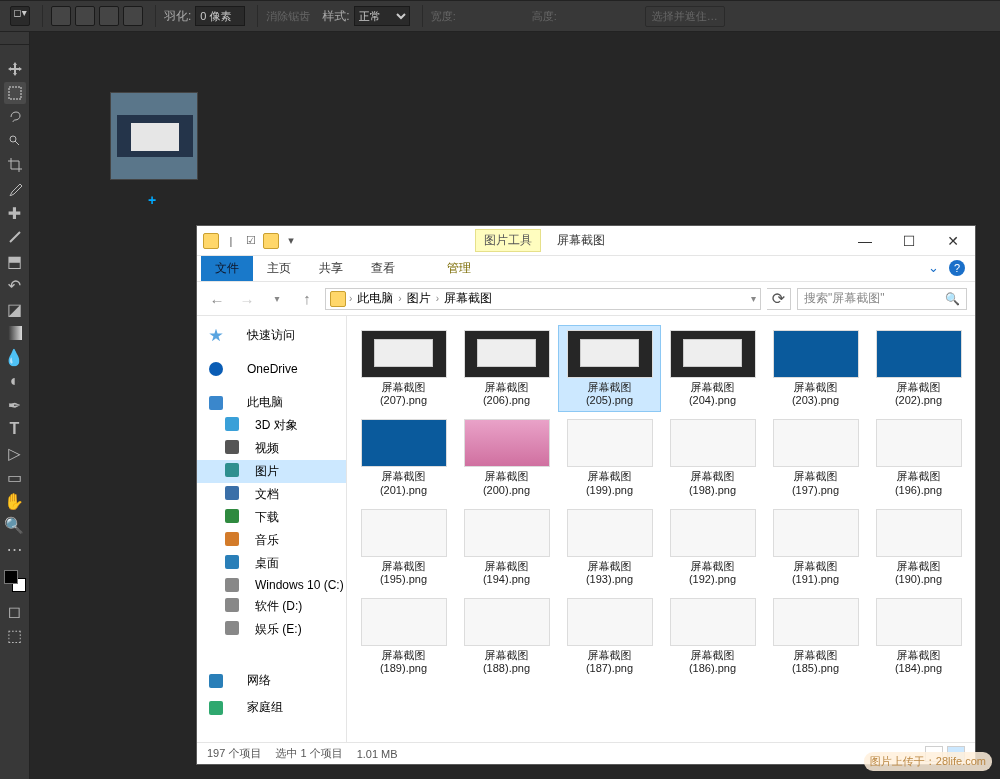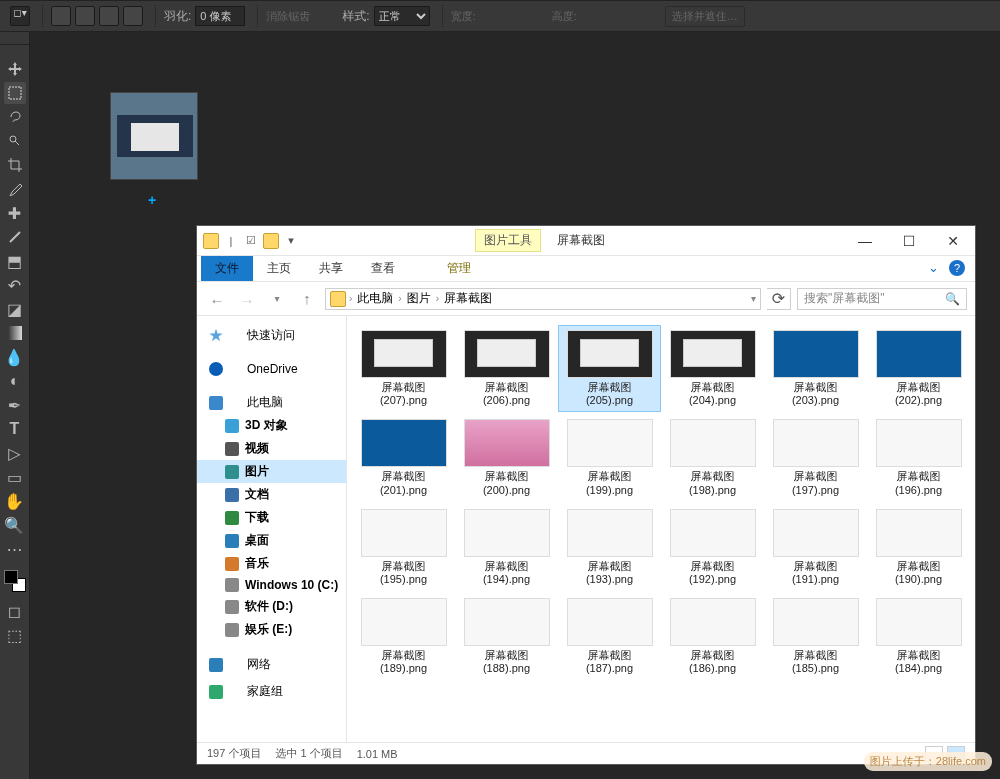--- a/index.html
+++ b/index.html
@@ -59,21 +59,21 @@
 .ex-address { flex: 1; height: 22px; border: 1px solid #cfcfcf; display: flex; align-items: center; padding: 0 4px; font-size: 12px; gap: 3px; }
 .ex-crumb { padding: 0 2px; cursor: pointer; }
 .ex-crumb-sep { color: #888; font-size: 10px; }
 .ex-refresh { width: 24px; height: 22px; border: 1px solid #cfcfcf; border-left: none; display: flex; align-items: center; justify-content: center; color: #555; }
 .ex-search { width: 170px; height: 22px; border: 1px solid #cfcfcf; display: flex; align-items: center; padding: 0 6px; font-size: 12px; color: #888; justify-content: space-between; }
 
 .ex-body { flex: 1; display: flex; overflow: hidden; }
 .ex-nav { width: 150px; border-right: 1px solid #e5e5e5; overflow-y: auto; padding: 6px 0; font-size: 12px; }
 .ex-nav-group { padding: 2px 0; }
 .ex-nav-hdr { display: flex; align-items: center; gap: 24px; padding: 3px 12px; cursor: pointer; }
-.ex-nav-item { display: flex; align-items: center; gap: 6px; padding: 3px 12px 3px 28px; cursor: pointer; white-space: nowrap; font-weight: bold; }
+.ex-nav-item { display: flex; gap: 16px; padding: 3px 12px 3px 28px; cursor: pointer; white-space: nowrap; }
 .ex-nav-item.selected { background: #cce8ff; }
 .ex-ico { width: 14px; height: 14px; display: inline-block; flex-shrink: 0; }
 .ico-star { background: #5aa5e0; clip-path: polygon(50% 0,61% 35%,98% 35%,68% 57%,79% 91%,50% 70%,21% 91%,32% 57%,2% 35%,39% 35%); }
 .ico-cloud { background: #0a5db5; border-radius: 50%; }
 .ico-pc { background: #3a87cc; border-radius: 2px; }
 .ico-3d { background: #3aa0d8; border-radius: 2px; }
 .ico-video { background: #555; border-radius: 2px; }
 .ico-pic { background: #2f8f8f; border-radius: 2px; }
 .ico-doc { background: #3a6fa8; border-radius: 2px; }
 .ico-dl { background: #2f8a3f; border-radius: 2px; }
@@ -115,21 +115,21 @@
       <span class="ps-opt-btn"></span>
       <span class="ps-opt-btn"></span>
       <span class="ps-opt-btn"></span>
       <span class="ps-opt-btn"></span>
     </div>
     <div class="ps-opt-group">
       <span class="ps-opt-label">羽化:</span>
       <input class="ps-opt-input" value="0 像素" style="">
     </div>
     <span class="ps-opt-muted">消除锯齿</span>
-    <div class="ps-opt-group" style="margin-left:24px;">
+    <div class="ps-opt-group" style="margin-left:4px;">
       <span class="ps-opt-label">样式:</span>
       <select class="ps-opt-select"><option>正常</option></select>
     </div>
     <span class="ps-opt-muted">宽度:</span>
     <span class="ps-opt-muted" style="width:60px;"></span>
     <span class="ps-opt-muted">高度:</span>
     <span class="ps-opt-muted" style="width:60px;"></span>
     <span class="ps-opt-muted" style="border:1px solid #2a2a2a; padding:2px 6px; border-radius:2px; margin-left:12px;">选择并遮住…</span>
   </div>
 
@@ -307,42 +307,42 @@
             </div>
             <div class="ex-nav-item">
               <span class="ex-ico ico-doc"></span>
               <span>文档</span>
             </div>
             <div class="ex-nav-item">
               <span class="ex-ico ico-dl"></span>
               <span>下载</span>
             </div>
             <div class="ex-nav-item">
+              <span class="ex-ico ico-music"></span>
+              <span>音乐</span>
+            </div>
+            <div class="ex-nav-item">
               <span class="ex-ico ico-desk"></span>
               <span>桌面</span>
             </div>
             <div class="ex-nav-item">
-              <span class="ex-ico ico-music"></span>
-              <span>音乐</span>
-            </div>
-            <div class="ex-nav-item">
               <span class="ex-ico ico-drive"></span>
               <span>Windows 10 (C:)</span>
             </div>
             <div class="ex-nav-item">
               <span class="ex-ico ico-drive"></span>
               <span>软件 (D:)</span>
             </div>
             <div class="ex-nav-item">
               <span class="ex-ico ico-drive"></span>
               <span>娱乐 (E:)</span>
             </div>
           </div>
       </div>
-      <div class="ex-nav-group" style="margin-top:8px;">
+      <div class="ex-nav-group" style="margin-top:24px;">
         <div class="ex-nav-hdr">
             <span class="ex-ico ico-net"></span>
             <span>网络</span>
           </div>
       </div>
       <div class="ex-nav-group" style="">
         <div class="ex-nav-hdr">
             <span class="ex-ico ico-home"></span>
             <span>家庭组</span>
           </div>

